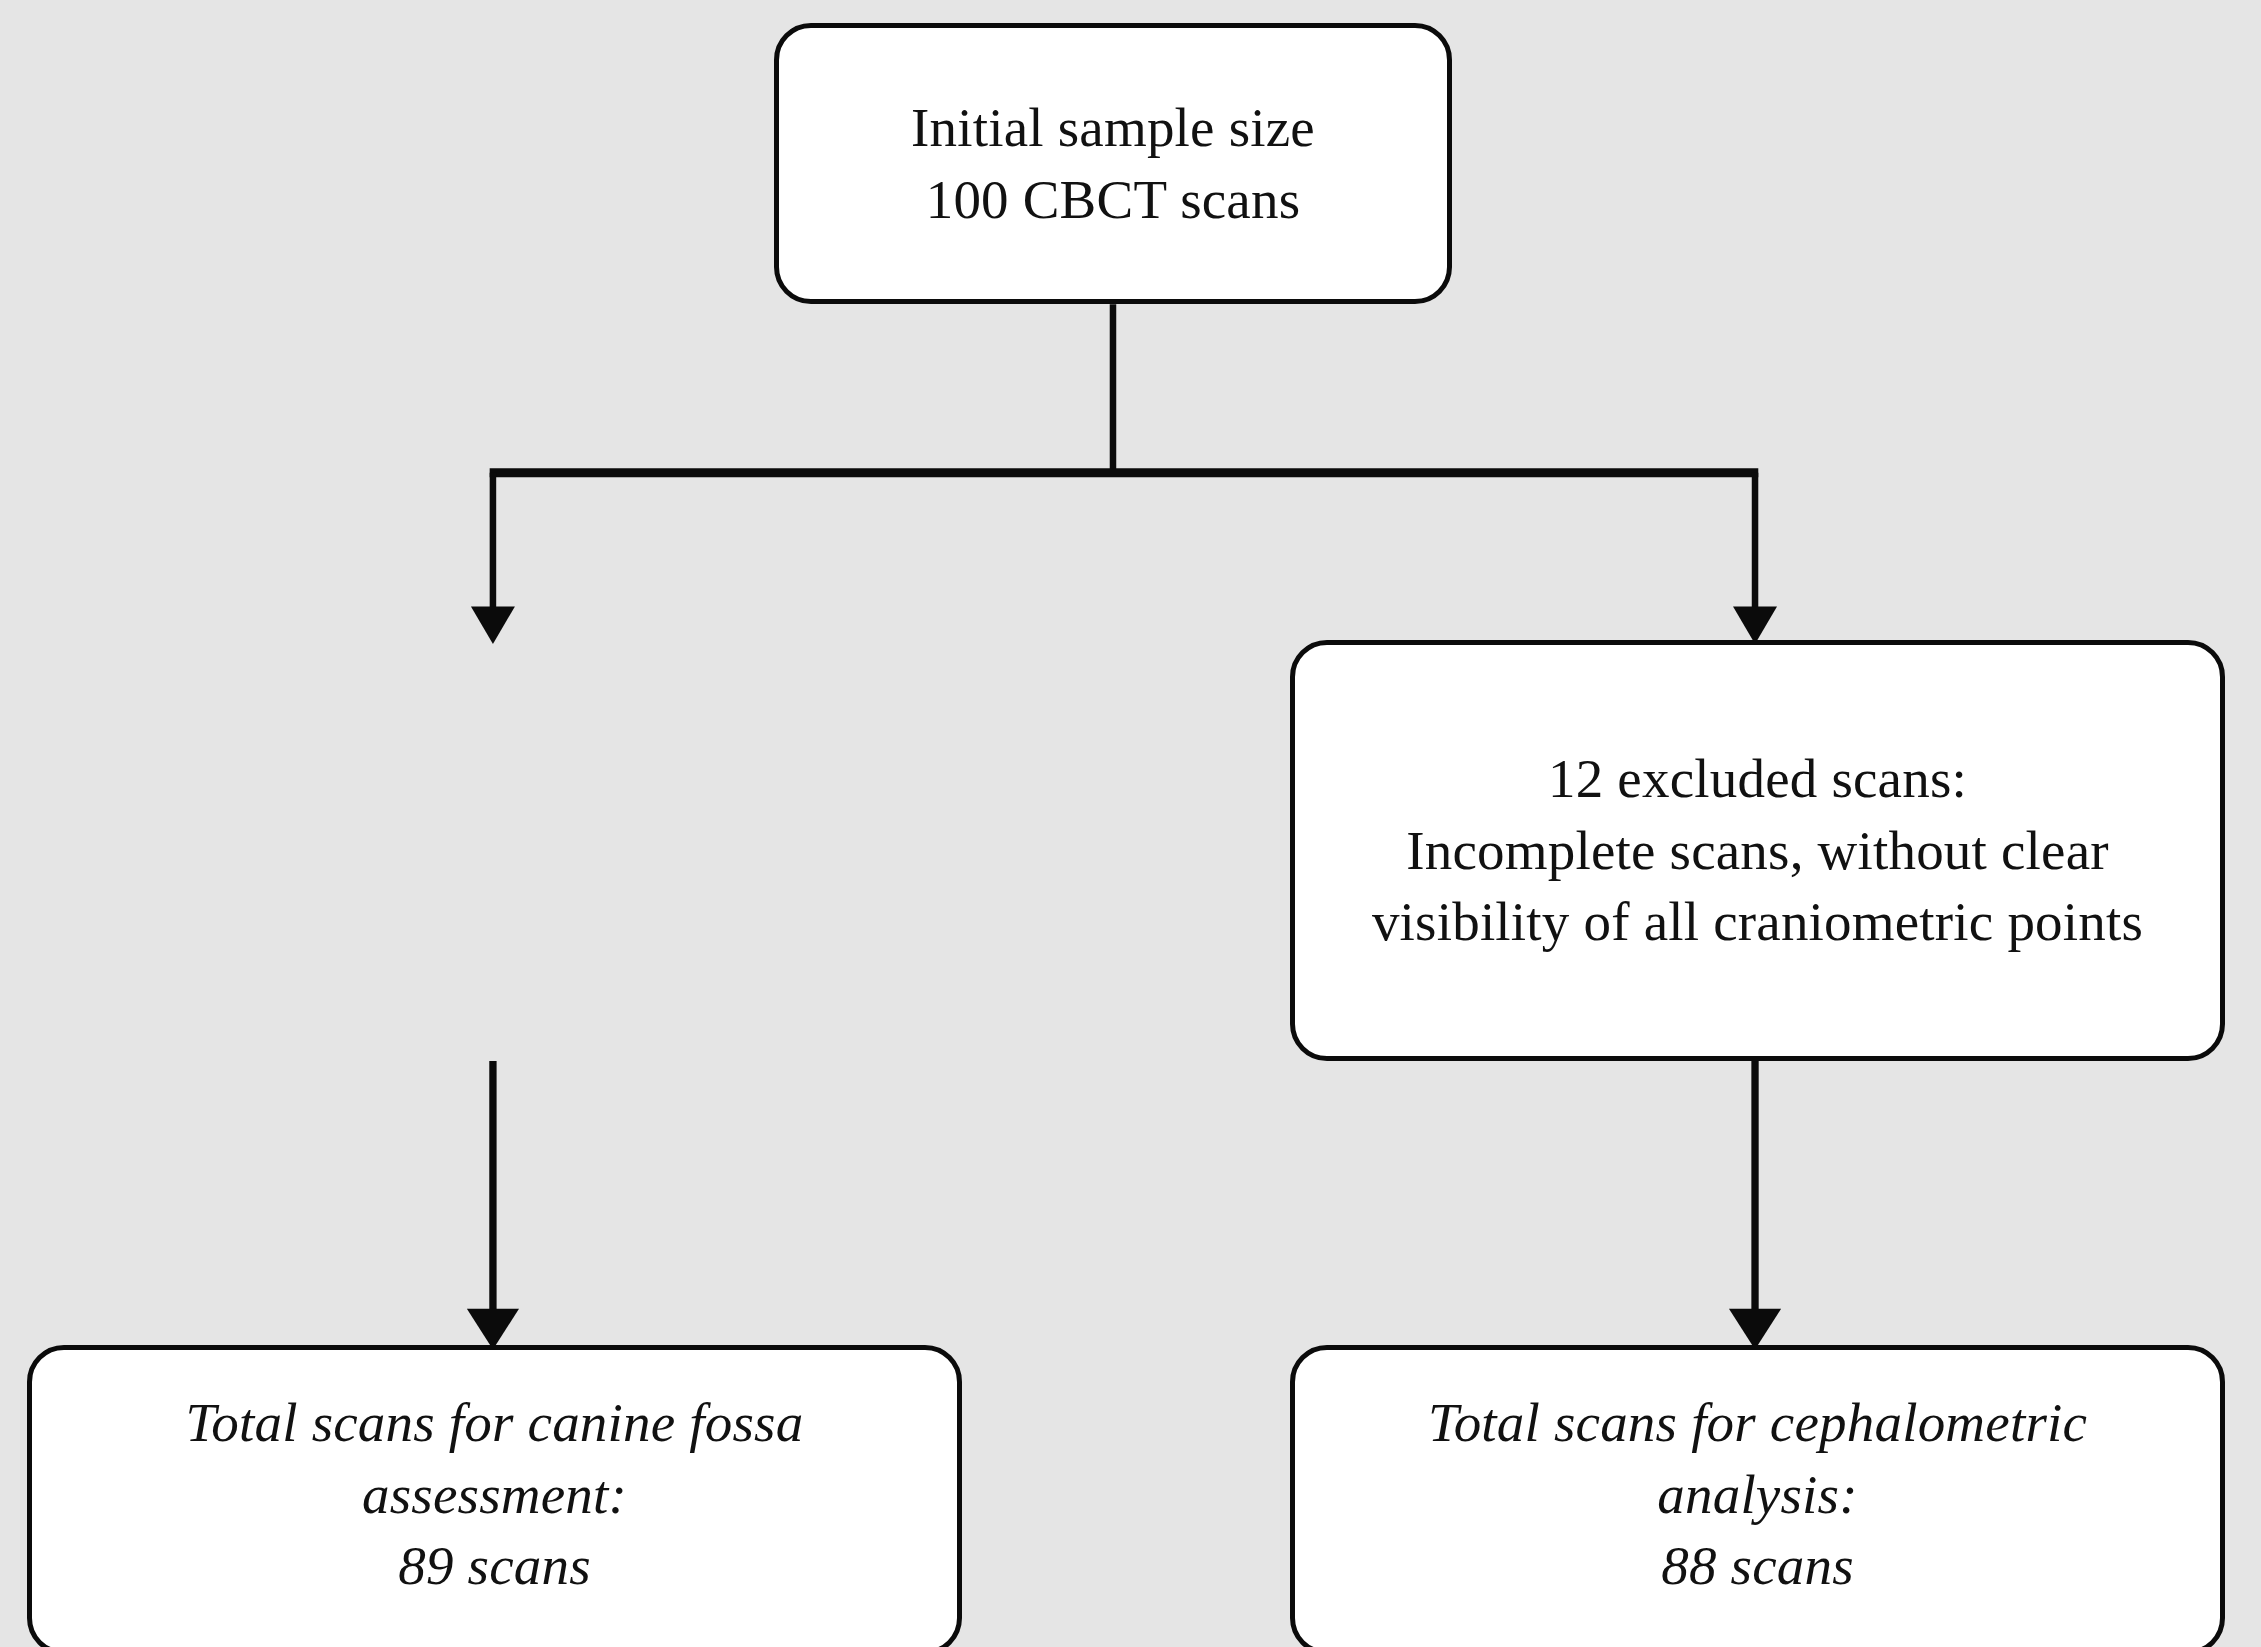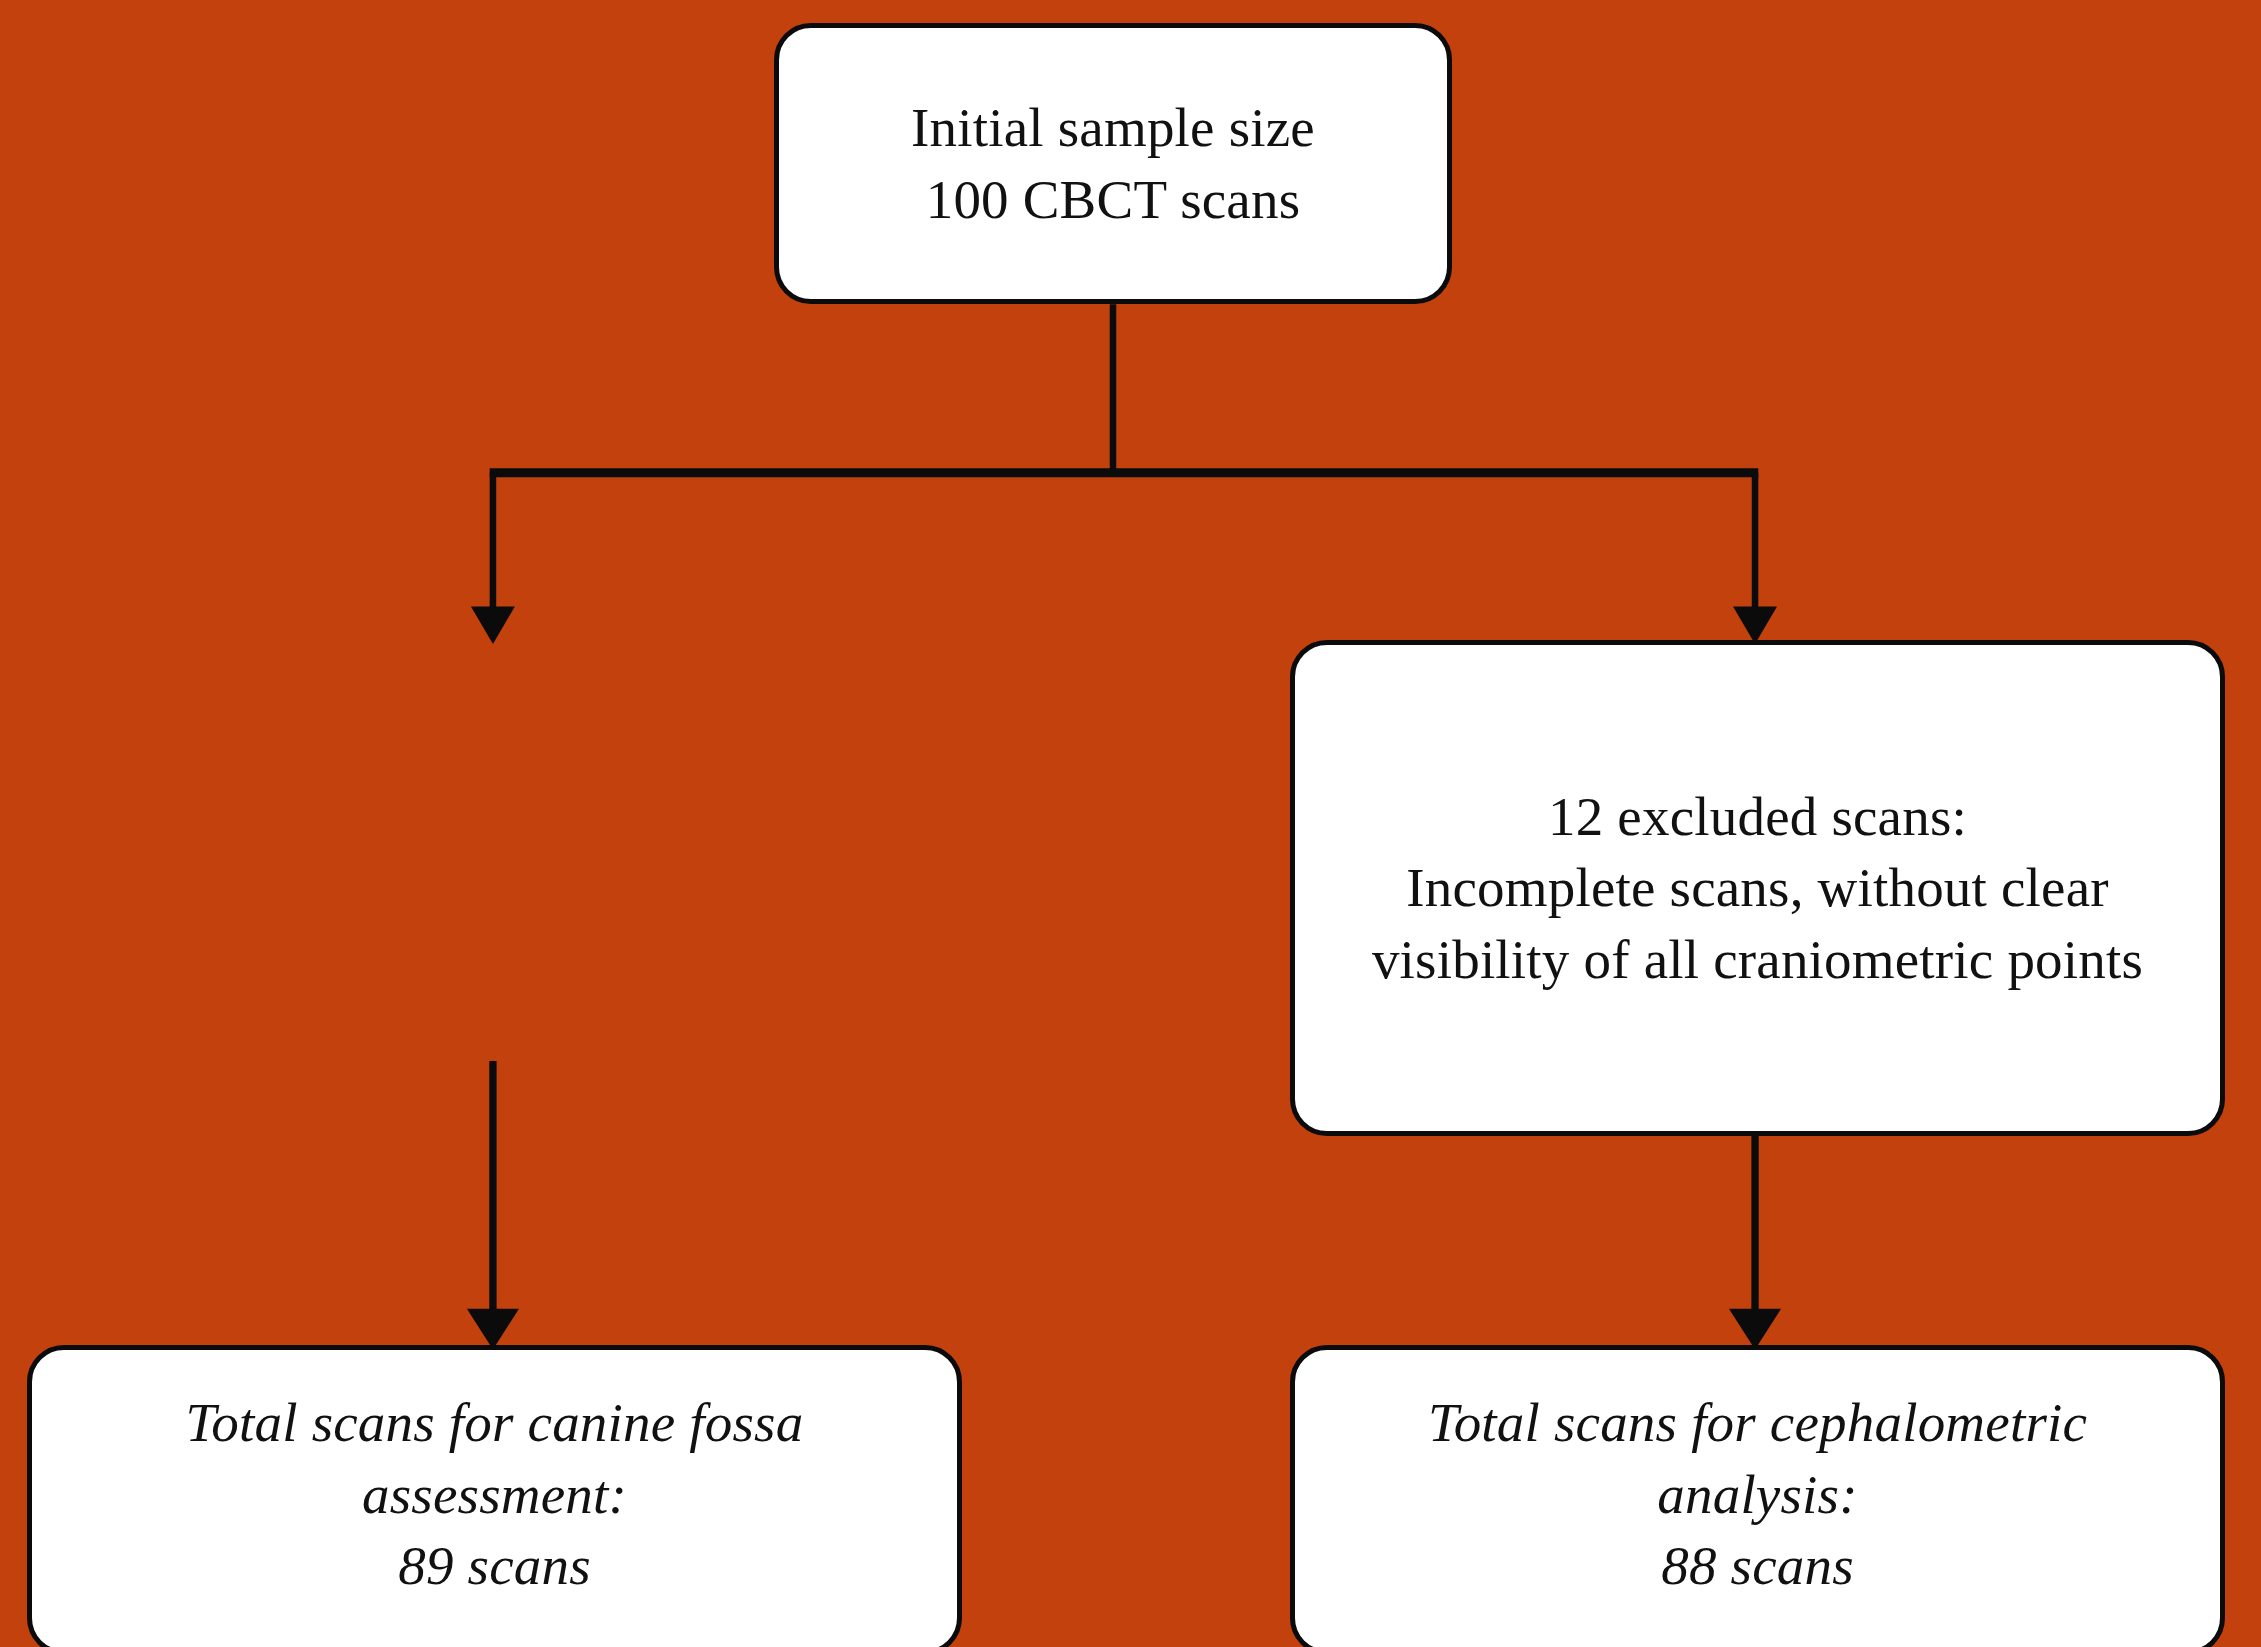--- a/index.html
+++ b/index.html
@@ -8,21 +8,21 @@
     padding: 0;
     background: #ffffff;
   }
   body {
     font-family: "Liberation Serif", "DejaVu Serif", serif;
   }
   #canvas {
     position: relative;
     width: 2261px;
     height: 1648px;
-    background: #c2410c;
+    background: #e5e5e5;
     overflow: hidden;
   }
   #flow-svg {
     position: absolute;
     top: 0;
     left: 0;
     width: 2261px;
     height: 1648px;
   }
   .node-box {
@@ -43,21 +43,21 @@
     line-height: 1.30;
     color: #111111;
     letter-spacing: 0.2px;
     padding: 0 21px;
     white-space: pre-line;
   }
 
   
   #node-initial        { left: 774px;  top: 23px;   width: 678px;  height: 281px; }
   #node-excluded-left  { left: 27px;   top: 640px;  width: 935px; height: 421px; }
-  #node-excluded-right { left: 1290px; top: 640px;  width: 935px; height: 496px; }
+  #node-excluded-right { left: 1290px; top: 640px;  width: 935px; height: 421px; }
   #node-total-left     { left: 27px;   top: 1345px; width: 935px; height: 310px; }
   #node-total-right    { left: 1290px; top: 1345px; width: 935px; height: 310px; }
 
   #node-total-left .node-text,
   #node-total-right .node-text { margin-top: -11.4px; font-style: italic; }
 </style>
 </head>
 <body>
 
 <div id="canvas">

